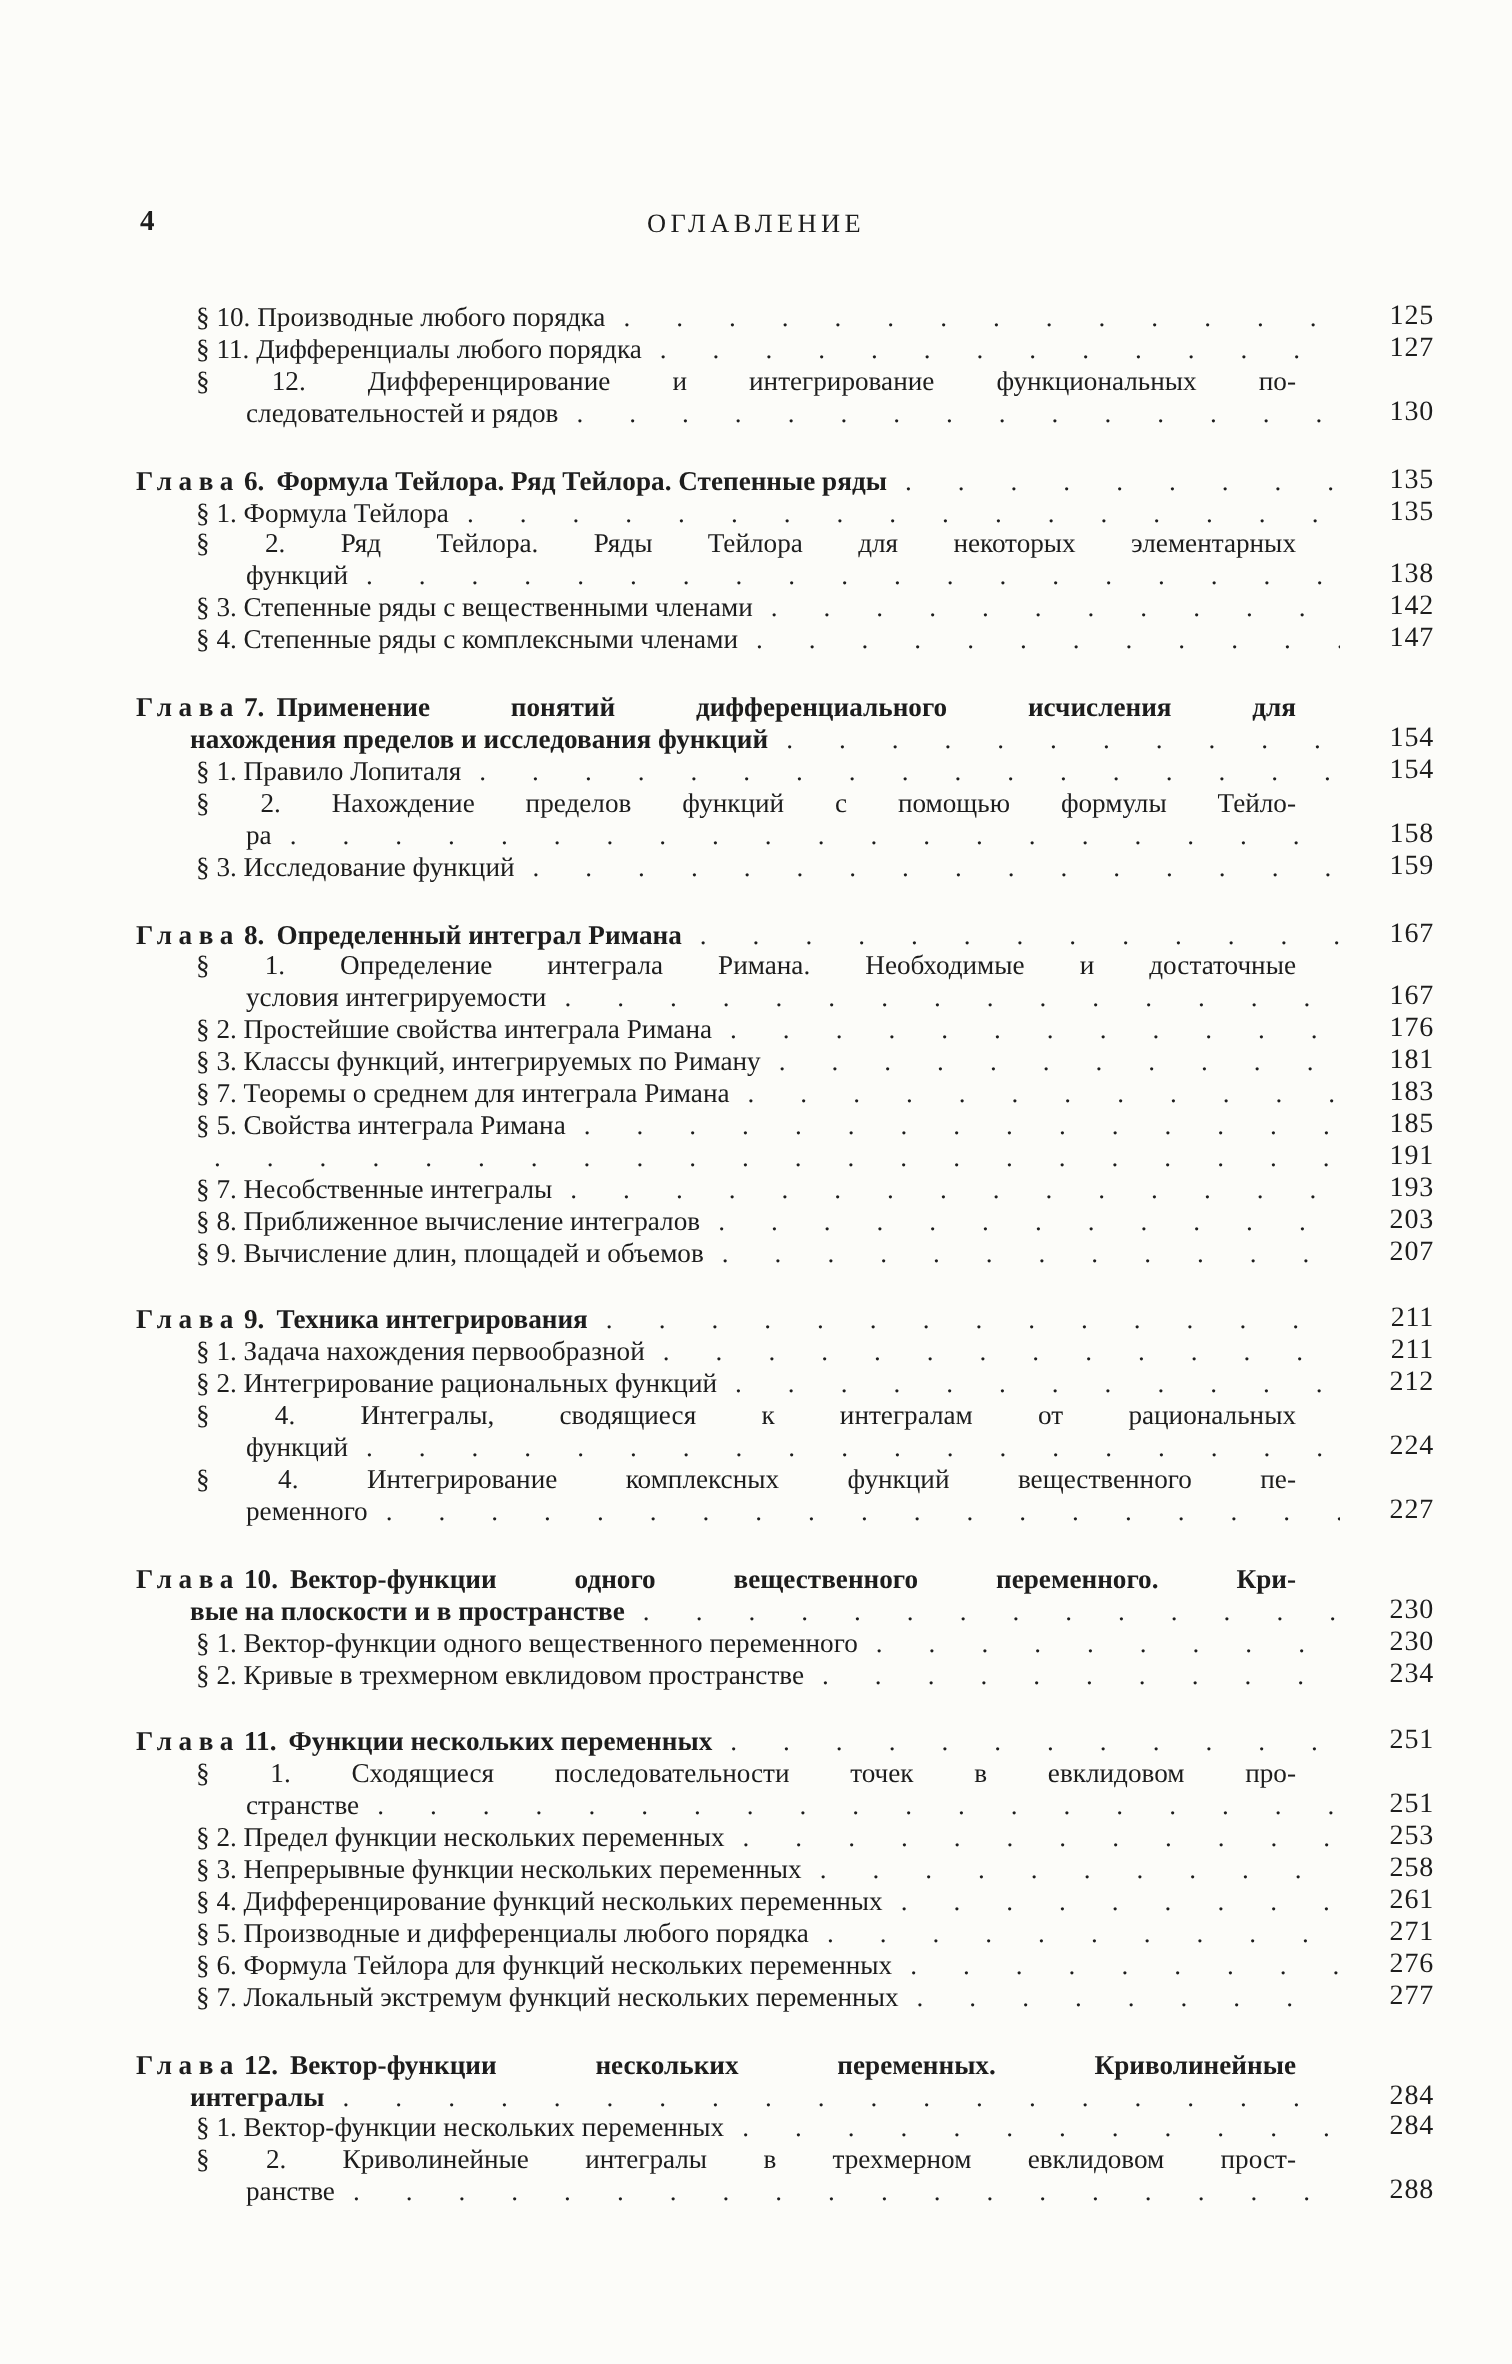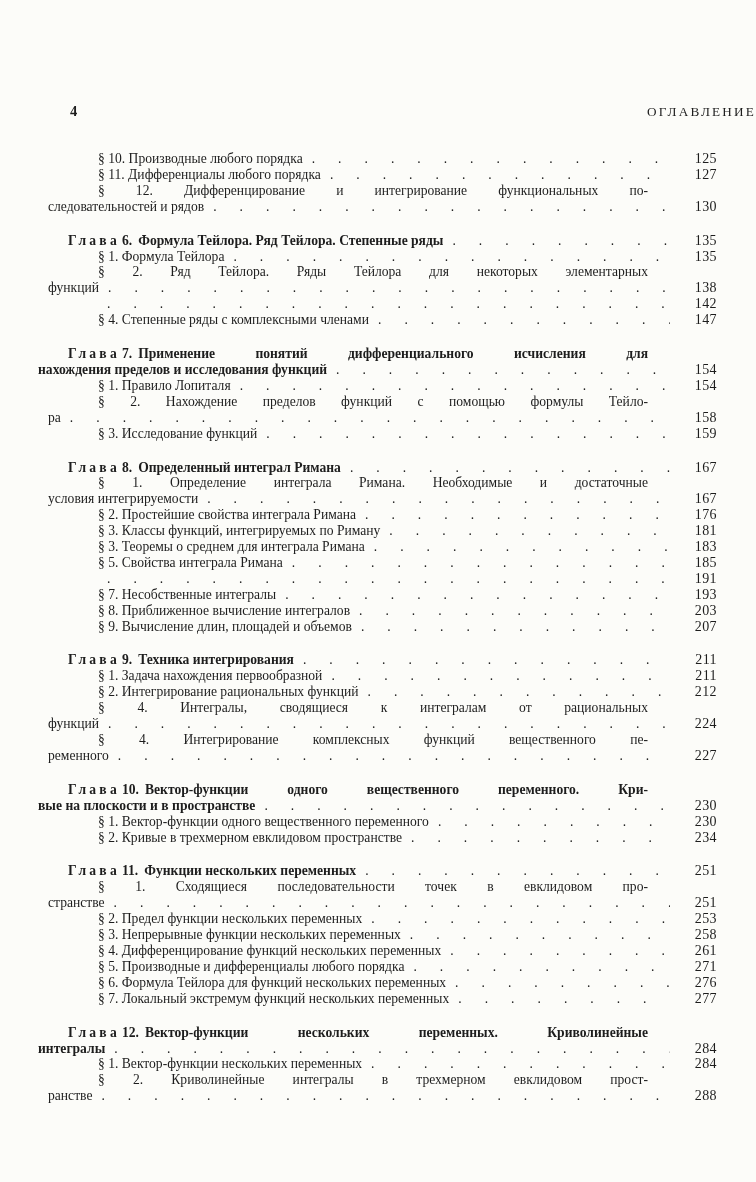--- a/index.html
+++ b/index.html
@@ -12,31 +12,31 @@
   .page{
     position:relative;width:756px;height:1182px;overflow:hidden;
     font-size:13.6px;line-height:15.9px;
   }
   .header{position:relative;margin-top:104px;height:18px;}
   .folio{
     position:absolute;left:70px;top:0;
     font-weight:bold;font-size:14.5px;
   }
   .htitle{
-    text-align:right;font-size:13.2px;letter-spacing:2.2px;
+    text-align:center;font-size:13.2px;letter-spacing:2.2px;
   }
   .toc{margin-top:29px;}
   .group{margin-top:18px;}
   .group:first-child{margin-top:0;}
   .line{padding-right:39px;}
   
   .ch{padding-left:68px;font-weight:bold;}
-  .chc{padding-left:38px;font-weight:bold;}
+  .chc{padding-left:95px;font-weight:bold;}
   .sec{padding-left:98px;}
-  .cont{margin-left:48px;}
+  .cont{padding-left:123px;}
   
   .just{
     padding-right:108px;
     text-align:justify;
     text-align-last:justify;
   }
   
   .row{display:flex;align-items:flex-end;}
   .row .txt{flex:0 0 auto;white-space:nowrap;}
   .leader{
@@ -92,20 +92,21 @@
           <span class="leader">............................................................</span>
           <span class="pg">135</span>
         </div>
         <div class="line sec just"><span class="txt">§ 2. Ряд Тейлора. Ряды Тейлора для некоторых элементарных</span></div>
         <div class="line cont row">
           <span class="txt">функций</span>
           <span class="leader">............................................................</span>
           <span class="pg">138</span>
         </div>
         <div class="line sec row">
+          <span class="txt">§ 3. Степенные ряды с вещественными членами</span>
           <span class="leader">............................................................</span>
           <span class="pg">142</span>
         </div>
         <div class="line sec row">
           <span class="txt">§ 4. Степенные ряды с комплексными членами</span>
           <span class="leader">............................................................</span>
           <span class="pg">147</span>
         </div>
       </div>
       <div class="group">
@@ -150,21 +151,21 @@
           <span class="txt">§ 2. Простейшие свойства интеграла Римана</span>
           <span class="leader">............................................................</span>
           <span class="pg">176</span>
         </div>
         <div class="line sec row">
           <span class="txt">§ 3. Классы функций, интегрируемых по Риману</span>
           <span class="leader">............................................................</span>
           <span class="pg">181</span>
         </div>
         <div class="line sec row">
-          <span class="txt">§ 3. Теоремы о среднем для интеграла Римана</span>
+          <span class="txt">§ 7. Теоремы о среднем для интеграла Римана</span>
           <span class="leader">............................................................</span>
           <span class="pg">183</span>
         </div>
         <div class="line sec row">
           <span class="txt">§ 5. Свойства интеграла Римана</span>
           <span class="leader">............................................................</span>
           <span class="pg">185</span>
         </div>
         <div class="line sec row">
           <span class="leader">............................................................</span>

